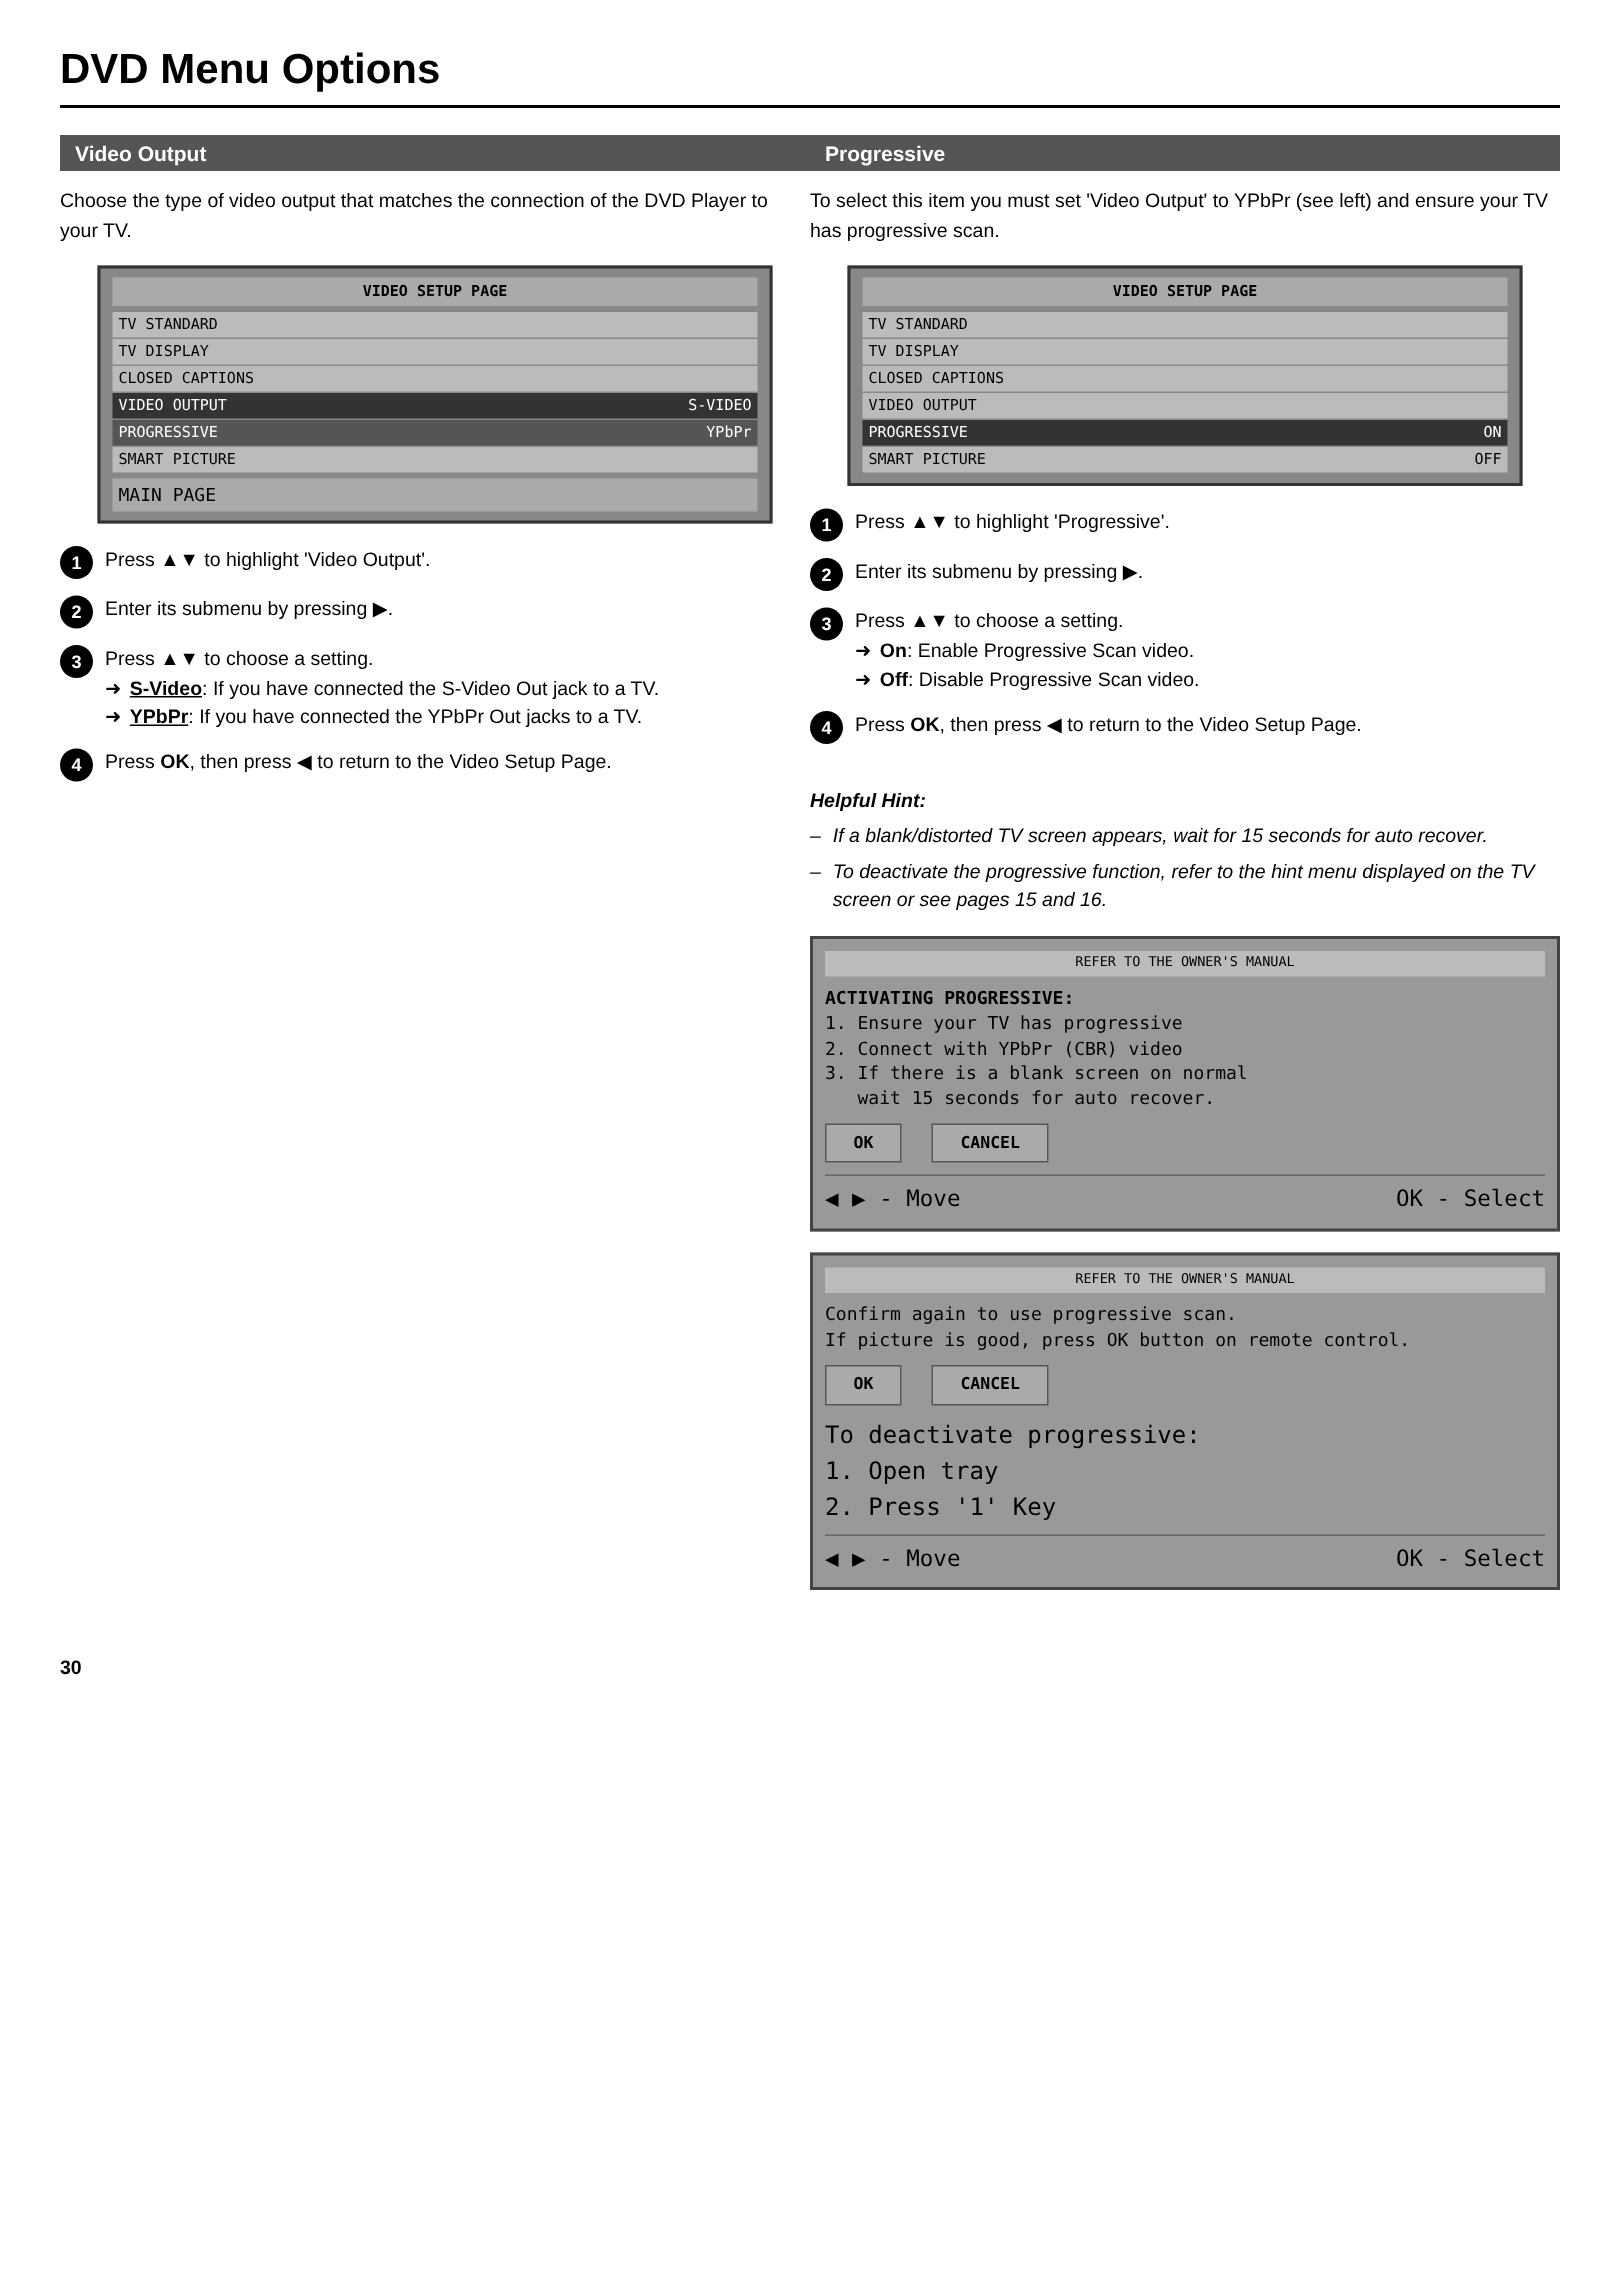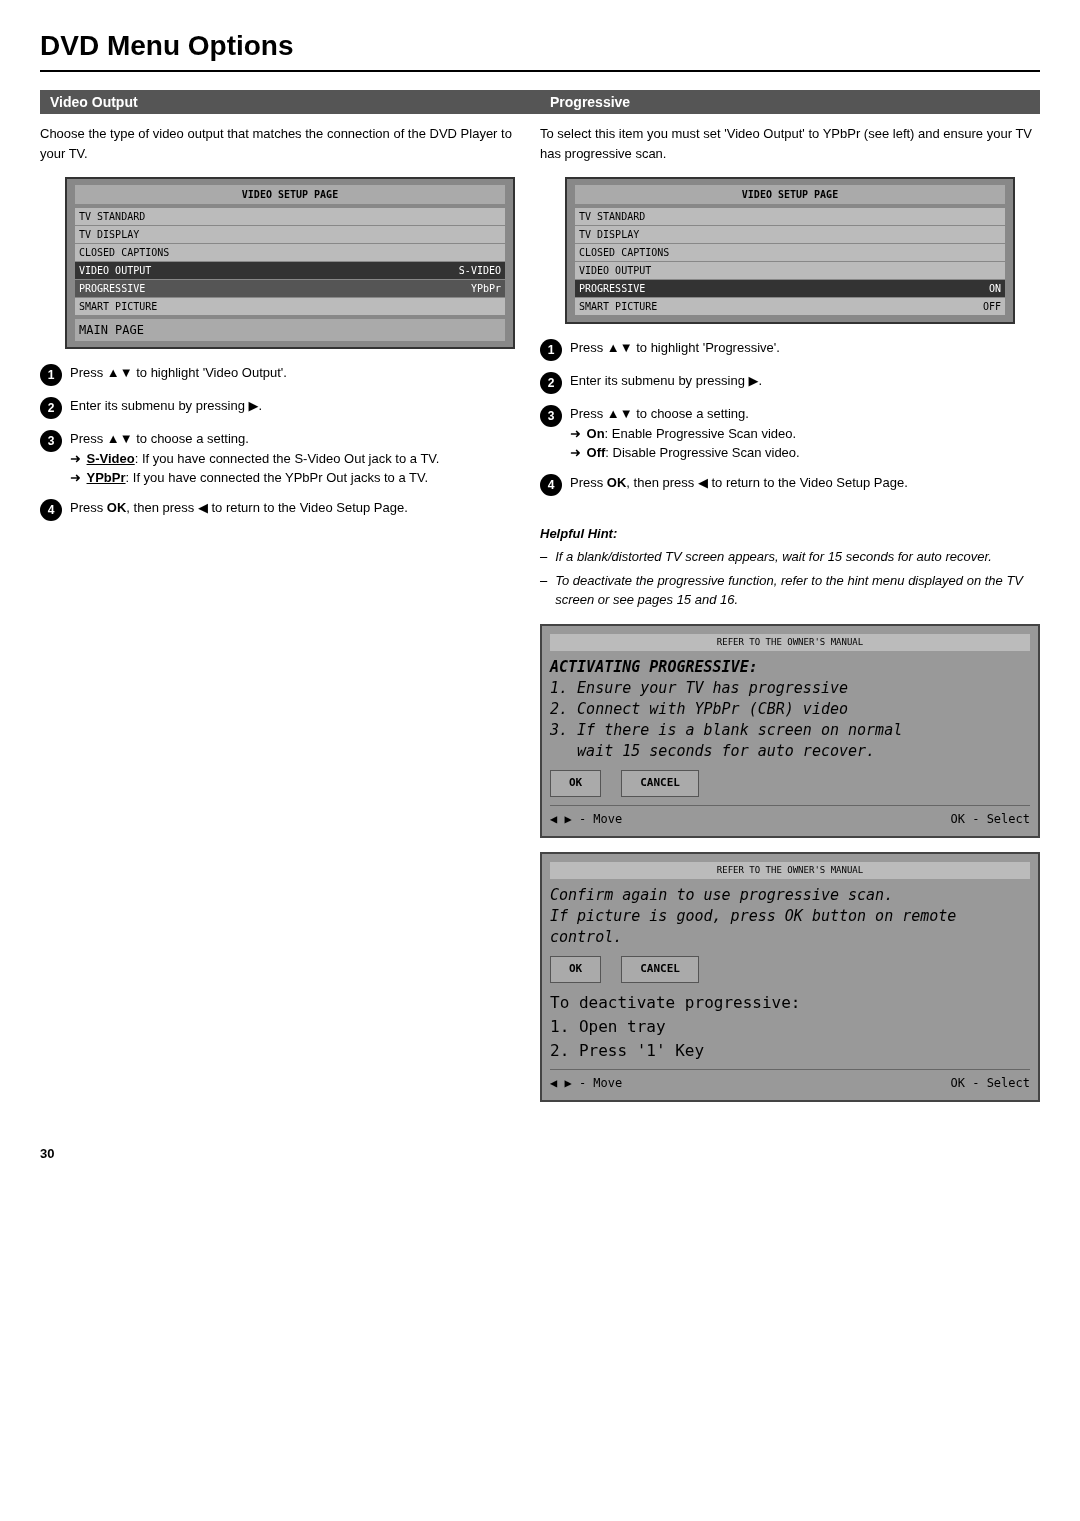--- a/index.html
+++ b/index.html
@@ -172,25 +172,24 @@
       text-align: center;
       font-weight: normal;
       background: #bbb;
       color: #000;
       padding: 2px 6px;
       margin-bottom: 6px;
       font-size: 9px;
     }
 
     .owners-screen .os-body {
-      font-size: 15px;
+      font-size: 12px;
       line-height: 1.4;
       color: #000;
       margin-bottom: 8px;
-      font-style: italic;
     }
 
     .owners-screen .os-buttons {
       display: flex;
       align-items: center;
       gap: 20px;
       margin: 8px 0;
     }
 
     .owners-screen .os-btn {
@@ -198,21 +197,21 @@
       border: 1px solid #555;
       padding: 4px 18px;
       font-size: 11px;
       font-weight: bold;
       font-family: monospace;
     }
 
     .owners-screen .os-footer {
       display: flex;
       justify-content: space-between;
-      font-size: 12px;
+      font-size: 15px;
       color: #000;
       margin-top: 6px;
       border-top: 1px solid #666;
       padding-top: 4px;
     }
 
     .owners-screen .os-deactivate {
       font-size: 16px;
       margin-top: 2px;
       color: #000;

